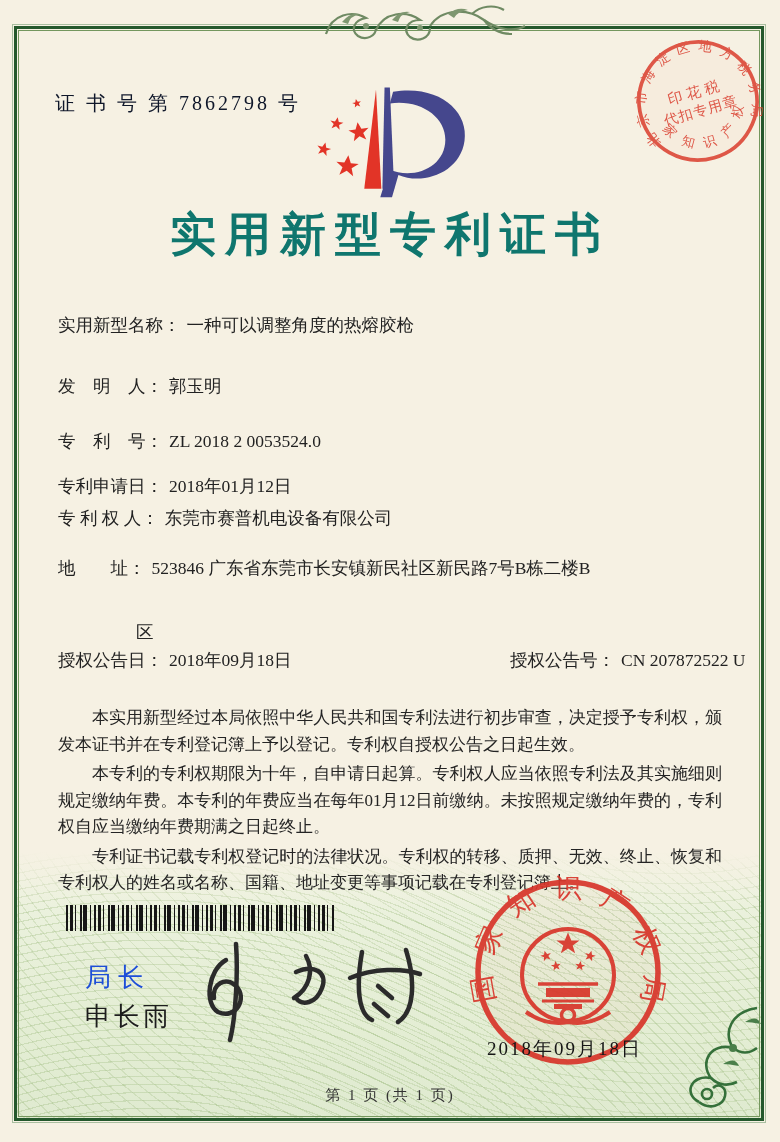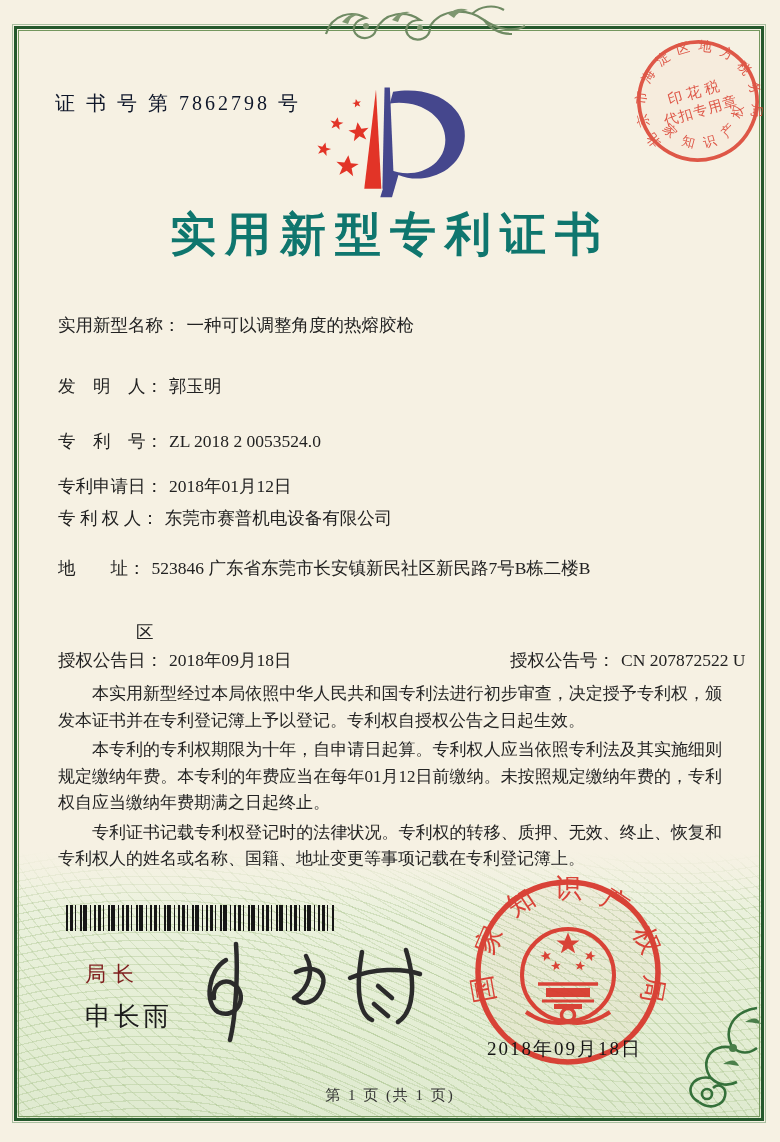--- a/index.html
+++ b/index.html
@@ -42,35 +42,35 @@
   .row { position:absolute; left:58px; font-size:17.5px; z-index:2; white-space:nowrap; }
   .row .lbl { color:#222; }
   .row .val { color:#222; margin-left:6px; }
   .r0 { top:313px; } .r1 { top:374px; } .r2 { top:429px; }
   .r3 { top:474px; } .r4 { top:506px; } .r5 { top:556px; }
   .addr2 { position:absolute; left:136px; top:620px; font-size:17.5px; z-index:2; }
   .r6 { top:648px; }
   .grant-no { position:absolute; left:452px; top:0;text-align:center; }
 
   
-  .paras { position:absolute; left:58px; top:681px; width:664px; z-index:2; }
+  .paras { position:absolute; left:58px; top:705px; width:664px; z-index:2; }
   .paras p { font-size:17px; line-height:26.5px; text-indent:2em; margin-bottom:3px;
       text-align:justify; color:#242424; }
 
   
   .barcode { position:absolute; left:66px; top:905px; width:268px; height:26px; z-index:2;
     background:repeating-linear-gradient(90deg,
       #161616 0 2px, rgba(0,0,0,0) 2px 4px,
       #161616 4px 7px, rgba(0,0,0,0) 7px 9px,
       #161616 9px 10px, rgba(0,0,0,0) 10px 14px,
       #161616 14px 16px, rgba(0,0,0,0) 16px 17px,
       #161616 17px 21px, rgba(0,0,0,0) 21px 24px,
       #161616 24px 25px, rgba(0,0,0,0) 25px 28px);
   }
-  .signer-title { position:absolute; left:85px; top:960px; font-size:21px; letter-spacing:7px; color:#7f1d1d; z-index:2; }
+  .signer-title { position:absolute; left:85px; top:960px; font-size:26px; letter-spacing:7px; color:#1d4ed8; z-index:2; }
   .signer-name  { position:absolute; left:85px; top:999px; font-size:26px; letter-spacing:3px; color:#1d1d1d; z-index:2; }
   .signature { position:absolute; left:178px; top:926px; width:260px; height:118px; z-index:2; }
 
   .seal { position:absolute; left:468px; top:872px; width:200px; height:200px; z-index:3; }
   .seal-date { position:absolute; left:487px; top:1036px; font-size:19px; letter-spacing:2px;
       color:#161616; z-index:4; }
 
   .footer { position:absolute; left:0; top:1086px; width:100%; text-align:center;
       font-size:15px; letter-spacing:2px; color:#333; z-index:4; }
 

